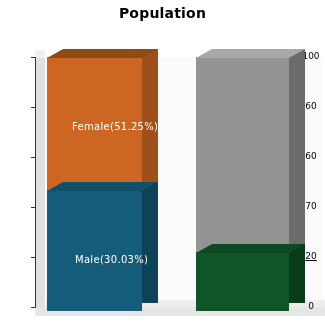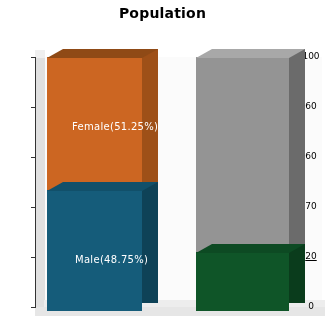--- a/index.html
+++ b/index.html
@@ -145,21 +145,21 @@
         <polygon points="0,9 16,0 111,0 95,9" fill="#8F4A16"></polygon>
       </svg>
 
       <div class="bar-front" style="left:47px; top:190px; width:95px; height:121px; background:#155C7A;"></div>
       <div class="bar-side" style="left:142px; top:182px; width:16px; height:121px; background:#0E4257;"></div>
       <svg class="bar-top-face" style="left:47px; top:182px; width:111px; height:9px;" viewBox="0 0 111 9">
         <polygon points="0,9 16,0 111,0 95,9" fill="#11506A"></polygon>
       </svg>
 
       <div class="bar-label" style="left:56px; top:121px;">Female(51.25%)</div>
-      <div class="bar-label" style="left:59px; top:254px;">Male(48.75%)</div>
+      <div class="bar-label" style="left:59px; top:254px;">Male(30.03%)</div>
     </div>
 
     <div class="bar-seg">
 
       <div class="bar-front" style="left:196px; top:57px; width:93px; height:195px; background:#949494;"></div>
       <div class="bar-side" style="left:289px; top:49px; width:16px; height:195px; background:#6B6B6B;"></div>
       <svg class="bar-top-face" style="left:196px; top:49px; width:109px; height:9px;" viewBox="0 0 109 9">
         <polygon points="0,9 16,0 109,0 93,9" fill="#A8A8A8"></polygon>
       </svg>
 

